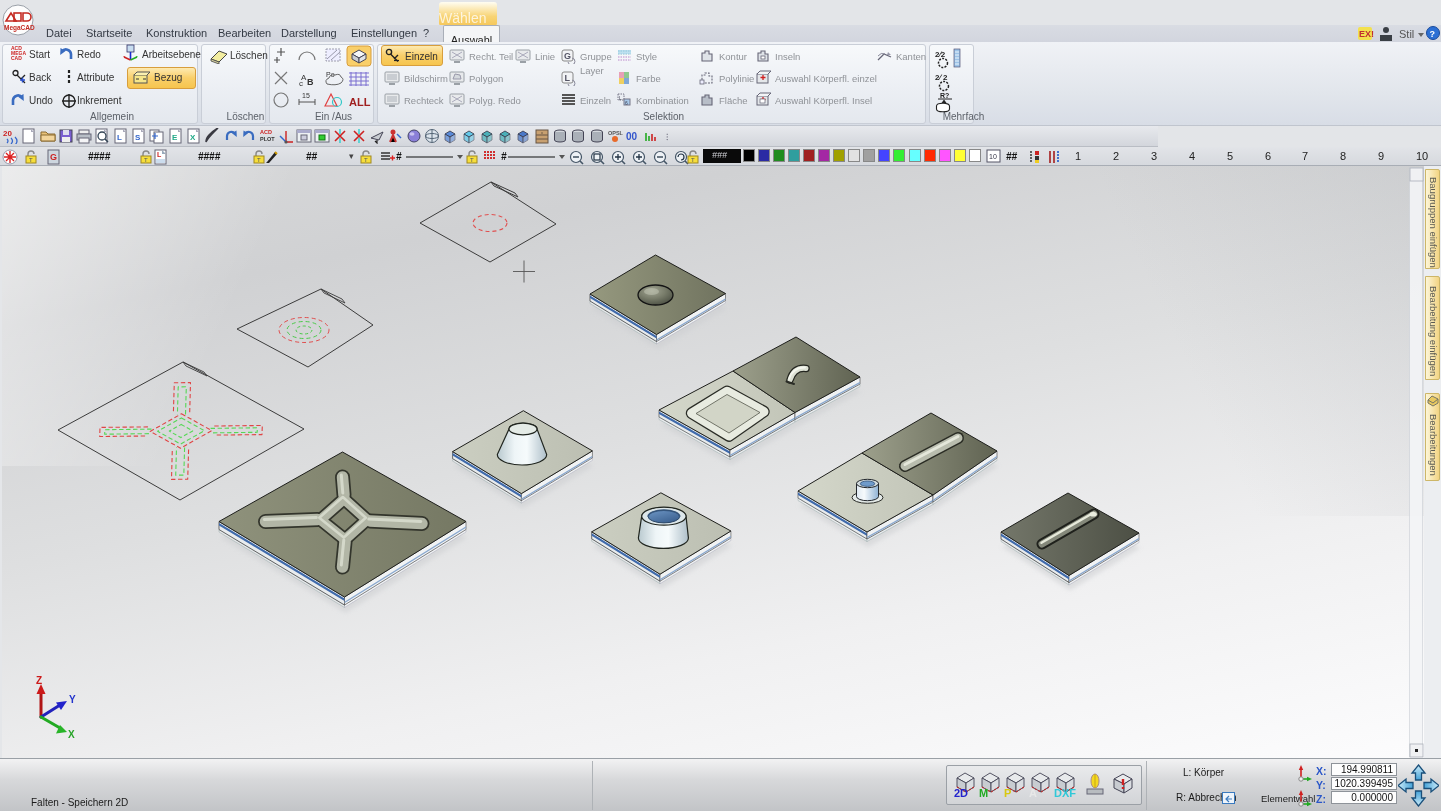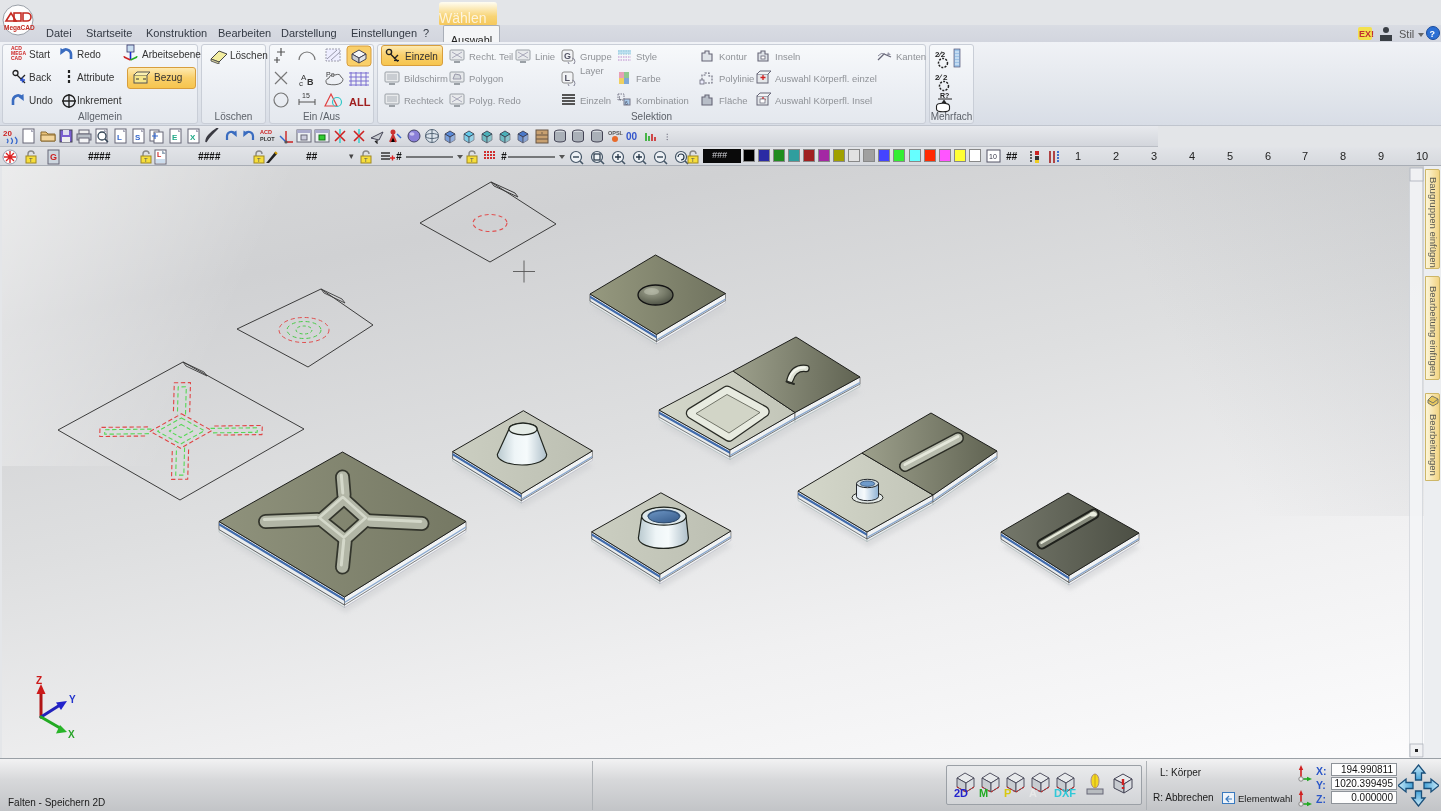--- a/index.html
+++ b/index.html
@@ -5,32 +5,32 @@
 html,body{width:1441px;height:811px;overflow:hidden;}
 body{font-family:"Liberation Sans",sans-serif;}
 #app{position:relative;width:1441px;height:811px;background:#e3e5e8;overflow:hidden;}
 .abs{position:absolute;}
 #titlebar{left:0;top:0;width:1441px;height:25px;background:linear-gradient(#ffffff,#fbfbfc);border-top:2px solid #51606e;}
 #menurow{left:0;top:25px;width:1441px;height:17px;background:linear-gradient(#d9dce3,#d2d5de);}
 .mitem{position:absolute;top:2px;font-size:11px;color:#343a44;}
 #tabsel{position:absolute;left:443px;top:0px;width:57px;height:17px;background:#f4f5f7;border:1px solid #a9aeb8;border-bottom:none;border-radius:2px 2px 0 0;text-align:center;font-size:11px;color:#222;padding-top:8px;}
 #glow{position:absolute;left:439px;top:2px;width:58px;height:24px;background:linear-gradient(#fffdf2,#f8d475 60%,#f5c75a);border-radius:3px;color:rgba(255,255,255,0.75);font-size:14px;padding-top:8px;}
 #ribbon{left:0;top:42px;width:1441px;height:84px;background:linear-gradient(#f0f2f6,#e2e6ec 60%,#d8dde6);border-bottom:1px solid #c0c5ce;}
-.rgroup{position:absolute;top:2px;height:80px;background:linear-gradient(#f7f9fb,#eceff4 55%,#e4e8ee);border:1px solid #c9ced7;border-radius:3px;}
+.rgroup{position:absolute;top:2px;height:80px;background:linear-gradient(#f7f9fb,#eceff4 55%,#e4e8ee);border:1px solid #c9ced7;border-radius:3px;padding-left:12px;}
 .rlabel{position:absolute;bottom:1px;width:100%;text-align:center;font-size:10px;color:#5c6169;}
 .rtext{position:absolute;font-size:10px;color:#333;white-space:nowrap;}
 .gtext{position:absolute;font-size:9.5px;color:#8f9297;white-space:nowrap;}
 .obtn{position:absolute;background:linear-gradient(#fdeab2,#f9cf6a 50%,#f6c54e);border:1px solid #d89e3c;border-radius:3px;}
 #tb1{left:0;top:126px;width:1158px;height:21px;background:linear-gradient(#e7e9ed,#d3d6dc);border-bottom:1px solid #b9bdc4;}
 #tb2{left:0;top:147px;width:1441px;height:19px;background:linear-gradient(#e2e4e8,#d6d9de);border-bottom:1px solid #a8adb5;}
 #canvas{left:0;top:166px;width:1424px;height:592px;background:linear-gradient(168deg,#d8d9da 0%,#d0d1d3 18%,#dedfe0 45%,#f0f0f1 72%,#fcfcfd 100%);border-left:2px solid #e4e6e9;}
 #sidebar{left:1424px;top:166px;width:17px;height:592px;background:#eceef1;}
 .vtab{position:absolute;left:1425px;width:15px;background:linear-gradient(to right,#fdf6d8,#f2d483);border:1px solid #cdb668;border-radius:0 2px 2px 0;writing-mode:vertical-rl;font-size:9.5px;color:#5a5a52;text-align:center;white-space:nowrap;overflow:hidden;}
 #statusbar{left:0;top:758px;width:1441px;height:53px;background:linear-gradient(#f2f2f3,#d7d8da 40%,#c2c4c7);border-top:1px solid #9aa0a6;}
-.stext{position:absolute;font-size:10px;color:#1b1b1b;white-space:nowrap;}
+.stext{position:absolute;font-size:10px;color:#1b1b1b;white-space:nowrap;margin-left:23px;}
 .xyzfield{position:absolute;left:1331px;width:66px;height:13px;background:#fdfdfd;border:1px solid #8e9399;font-size:10px;line-height:11px;text-align:right;padding-right:3px;color:#111;}
 .xyzlab{position:absolute;left:1316px;font-size:10.5px;font-weight:bold;color:#2a56c8;}
 .num{position:absolute;top:3px;font-size:11px;color:#222;}
 .swatch{position:absolute;top:2px;width:12px;height:13px;}
 </style></head><body>
 <div id="app">
 
 <div id="glow" class="abs">Wählen</div>
 <div id="menurow" class="abs">
  <div class="mitem" style="left:46px;">Datei</div>

